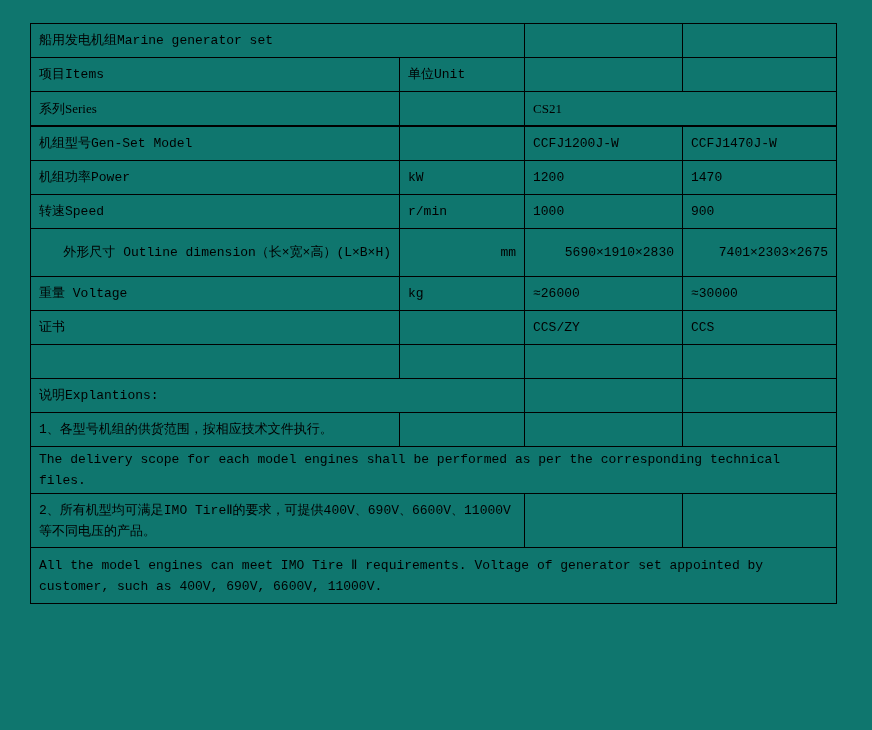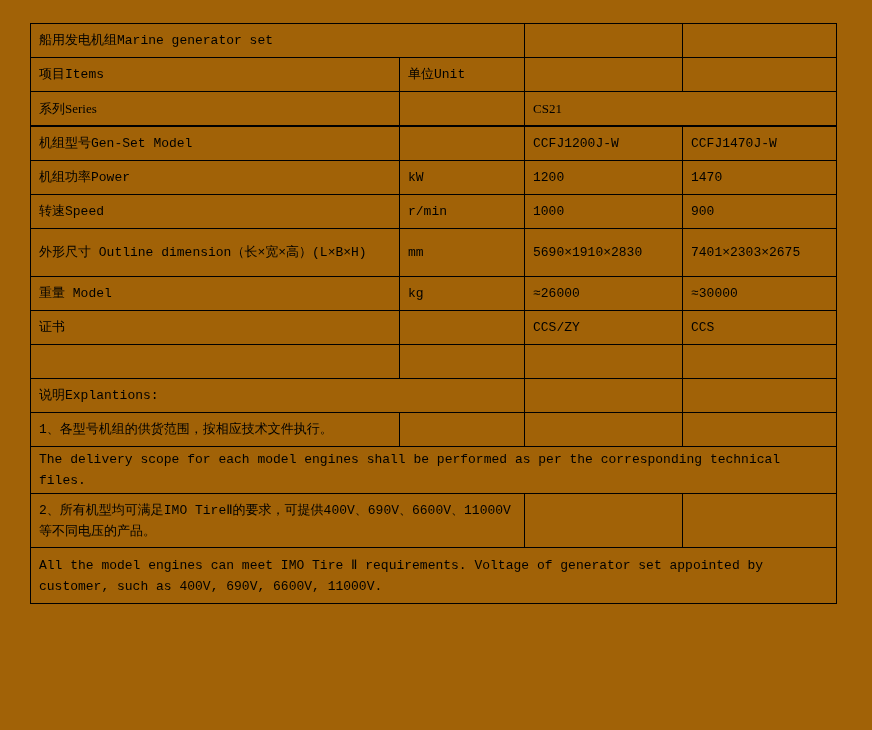--- a/index.html
+++ b/index.html
@@ -1,34 +1,34 @@
 <!DOCTYPE html>
 <html><head>
 <meta charset="utf-8">
 <style>
   html,body { margin:0; padding:0; background:#ffffff; }
   .canvas {
-    position:relative; width:872px; height:730px; background:#a16207;
+    position:relative; width:872px; height:730px; background:#0f766e;
     font-family:"Liberation Mono","DejaVu Sans Mono",monospace;
     font-size:13px; color:#000000; overflow:hidden;
   }
   table.spec {
     position:absolute; left:30px; top:23px; width:806px;
     border-collapse:collapse; table-layout:fixed;
   }
   table.spec td {
     border:1px solid #000000;
     padding:2px 8px;
     vertical-align:middle;
     line-height:21px;
     overflow:hidden;
     word-break:break-word;
   }
   tr.r34 td { height:29px; }
-  tr.r48 td { height:43px; }
+  tr.r48 td { height:43px;text-align:right; }
   tr.r54 td { height:49px; }
   tr.r56 td { height:51px; }
   tr.series-row td { border-bottom-width:2px;font-family:Liberation Serif, serif; }
 </style>
 </head>
 <body>
 
 <div class="canvas">
   <table class="spec">
     <colgroup>
@@ -82,21 +82,21 @@
     </tr>
 
     <tr class="r48">
       <td>外形尺寸 Outline dimension（长×宽×高）(L×B×H)</td>
       <td>mm</td>
       <td>5690×1910×2830</td>
       <td>7401×2303×2675</td>
     </tr>
 
     <tr class="r34">
-      <td>重量 Model</td>
+      <td>重量 Voltage</td>
       <td>kg</td>
       <td>≈26000</td>
       <td>≈30000</td>
     </tr>
 
     <tr class="r34">
       <td>证书</td>
       <td></td>
       <td>CCS/ZY</td>
       <td>CCS</td>

